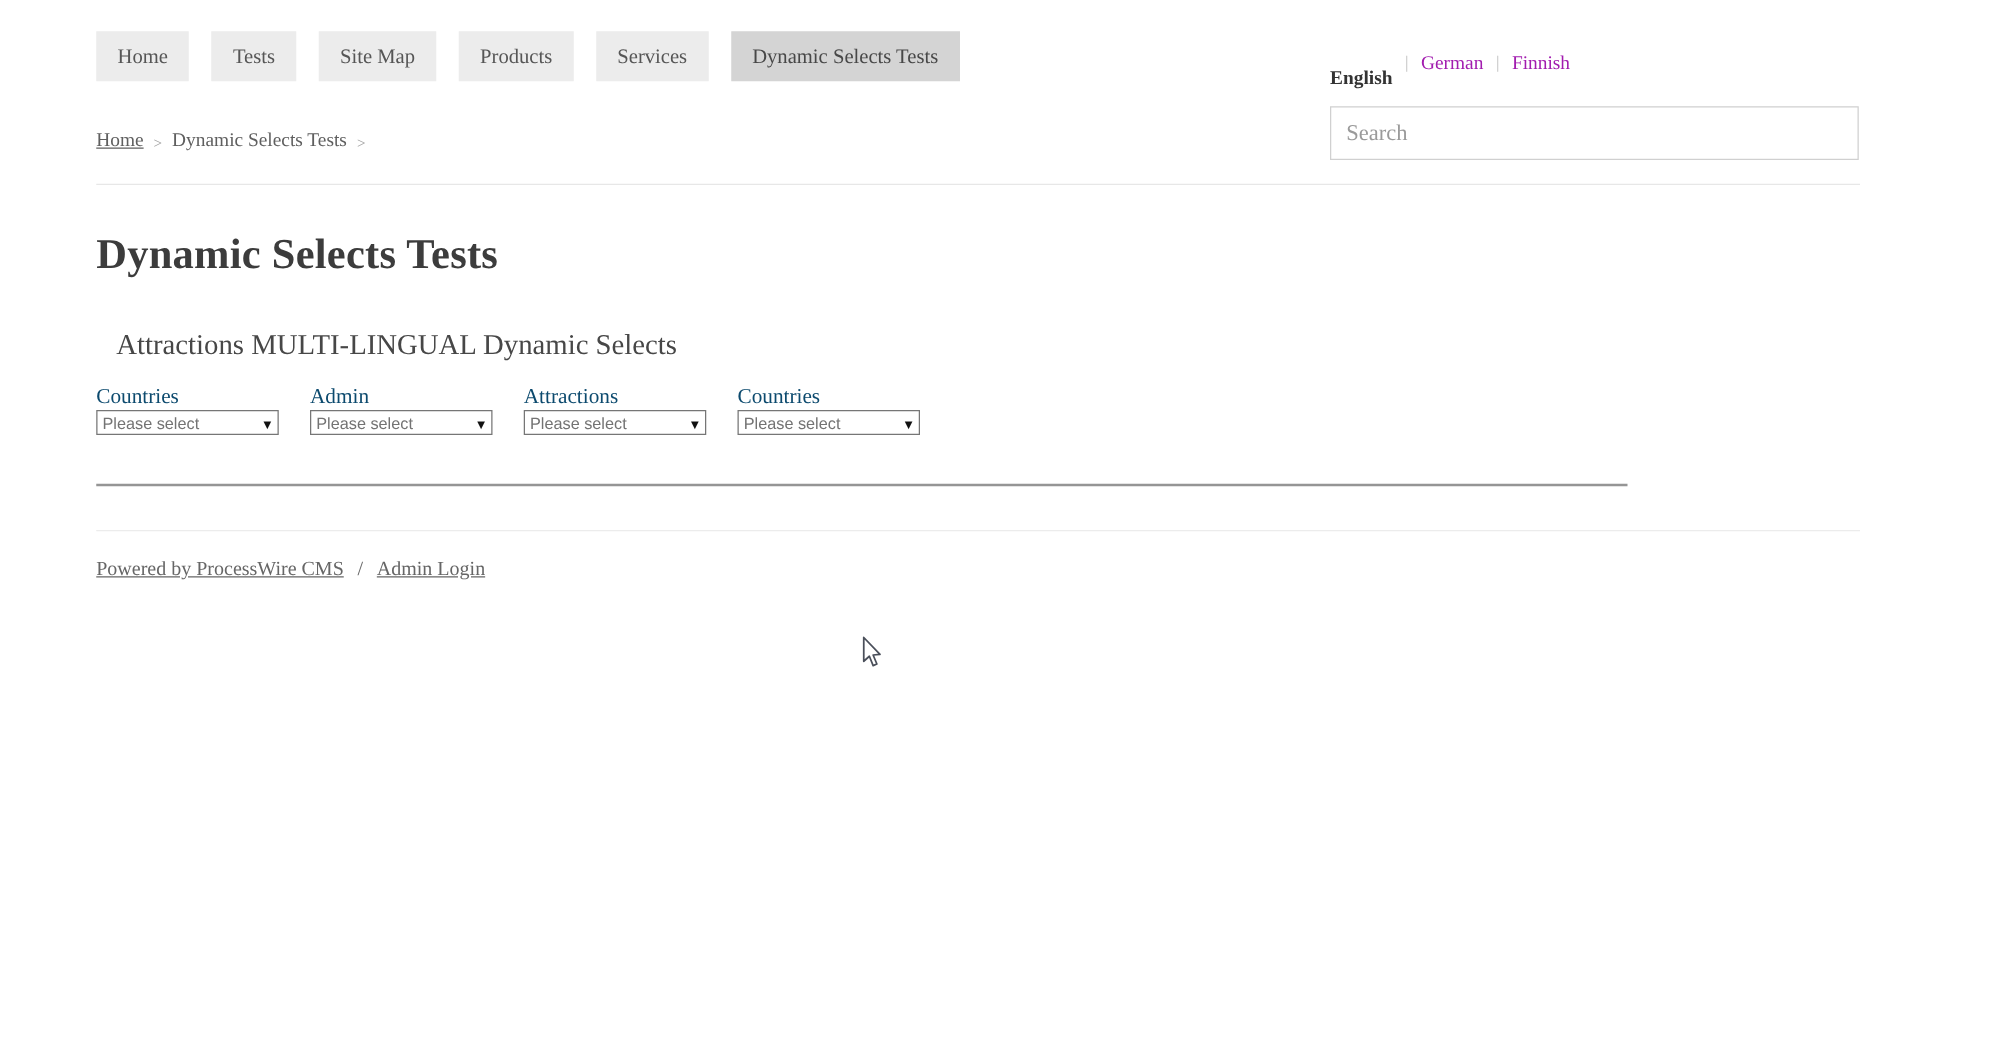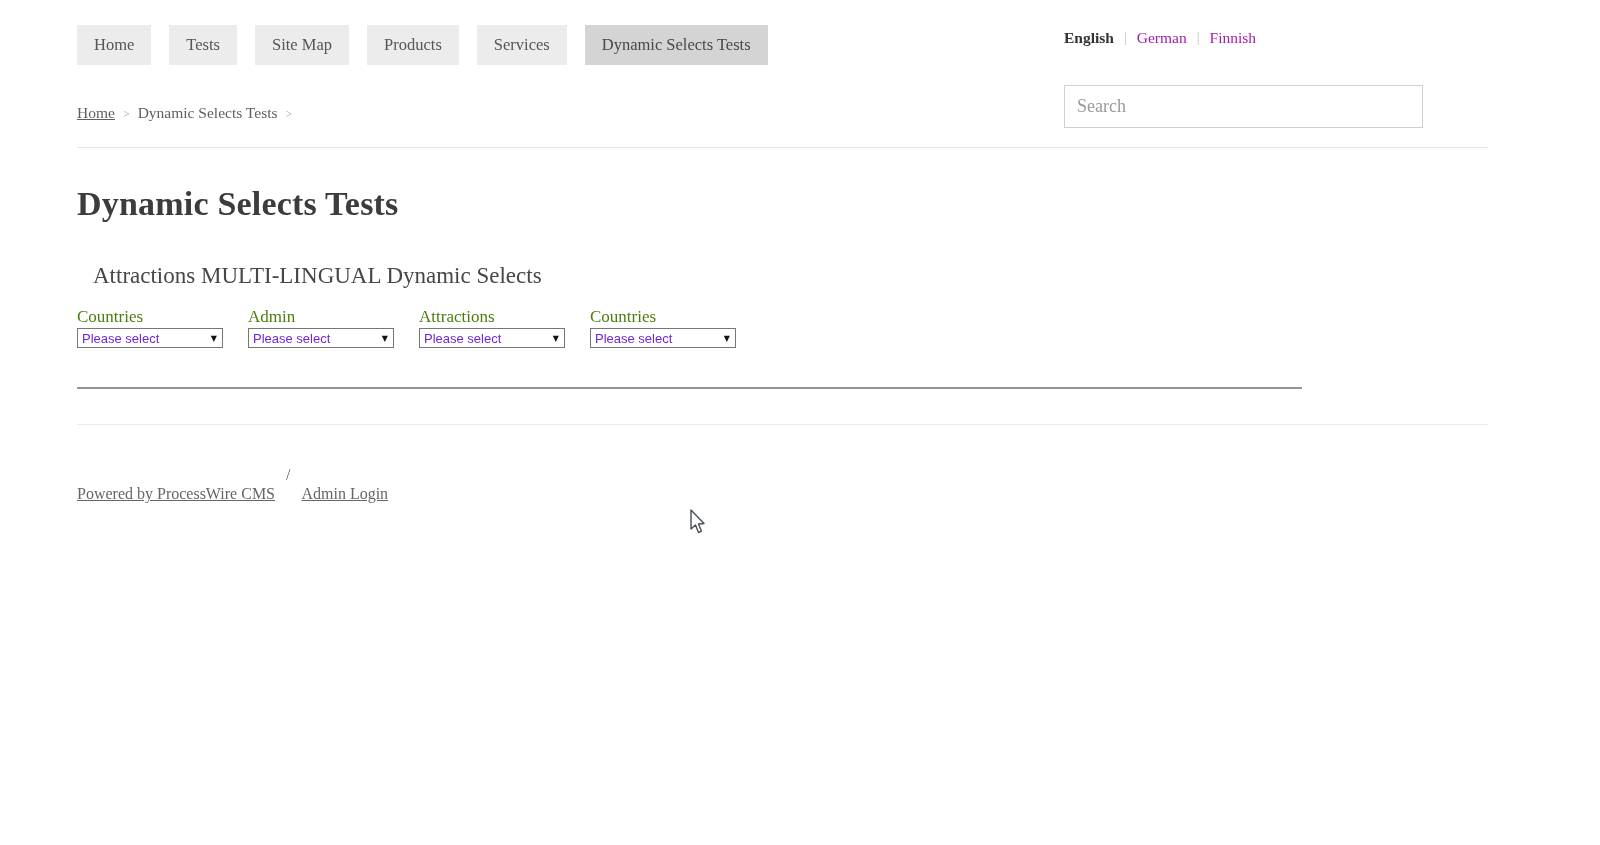--- a/index.html
+++ b/index.html
@@ -30,37 +30,37 @@
   }
   .nav .nav-item.active { background: #d4d4d4; color: #484848; }
 
   
   .lang {
     position: absolute; left: 1064px; top: 29px;
     display: flex; align-items: center; gap: 10px;
     font-size: 15.5px;
   }
   .lang a { text-decoration: none; color: #a21caf; }
-  .lang a.current { font-weight: bold; color: #333333; }
+  .lang a.current { font-weight: bold; color: #333333; margin-top: 25px; }
   .lang .sep { color: #c0c0c0; font-size: 14px; }
 
   
   .breadcrumb {
     position: absolute; left: 77px; top: 104px;
     font-size: 15.5px; color: #5f5f5f;
     display: flex; align-items: center; gap: 8px;
   }
   .breadcrumb a { color: #5f5f5f; text-decoration: underline; }
   .breadcrumb .crumb-current { color: #5f5f5f; }
   .breadcrumb .sep { color: #a0a0a0; font-size: 12px; position: relative; top: 1px; }
 
   
   .search-input {
     position: absolute; left: 1064px; top: 85px;
-    width: 359px; height: 43px;
+    width: 423px; height: 43px;
     border: 1px solid #d0d0d0;
     background: #ffffff;
     font-family: "Liberation Serif", serif;
     font-size: 18px; color: #444444;
     padding: 0 12px;
     outline: none;
   }
   .search-input::placeholder { color: #9a9a9a; }
 
   
@@ -80,47 +80,47 @@
     margin: 16px; font-size: 23px; font-weight: normal; color: #474747;
   }
 
   
   .selects-form {
     position: absolute; left: 77px; top: 306px;
     display: flex;
   }
   .field { width: 171px; }
   .field .field-label {
-    display: block; font-size: 17px; color: #4d7c0f; line-height: 22px;
+    display: block; font-size: 17px; color: #0c4a6e; line-height: 22px;
   }
   .select-wrap { position: relative; width: 146px; margin-top: 10px; }
   .select-wrap select {
     width: 146px; height: 20px;
     font-family: "Liberation Sans", sans-serif;
-    font-size: 13px; color: #6d28d9;
+    font-size: 13px; color: #737373;
     background: #ffffff;
     border: 1px solid #767676;
     border-radius: 0;
     padding: 0 16px 0 4px;
     -webkit-appearance: none; -moz-appearance: none; appearance: none;
     outline: none;
   }
   .select-wrap .arrow {
     position: absolute; right: 6px; top: 5px;
     font-size: 8px; color: #111111; pointer-events: none;
     font-family: "DejaVu Sans", sans-serif;
   }
 
   
   .footer {
     position: absolute; left: 77px; top: 447px;
     font-size: 16px; color: #666666;
     display: flex; align-items: center;
   }
-  .footer a { color: #666666; text-decoration: underline; margin-top: 38px; }
+  .footer a { color: #666666; text-decoration: underline; }
   .footer .sep { margin: 0 11px; }
 
   
   .cursor { position: absolute; left: 688px; top: 508px; width: 20px; height: 28px; }
 </style>
 </head>
 <body>
 
 <nav class="nav">
   <a class="nav-item">Home</a>

